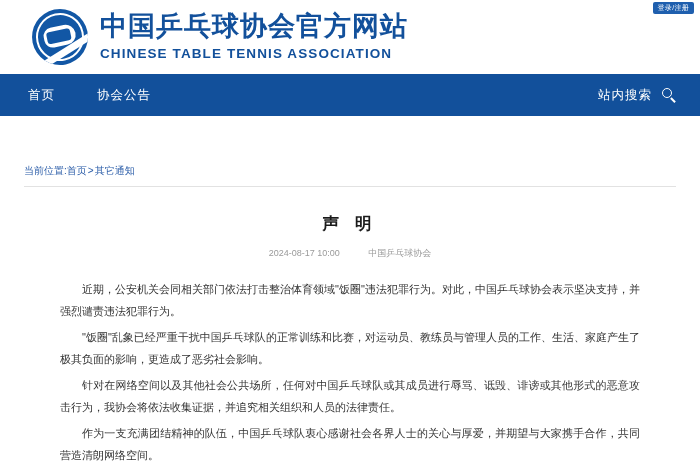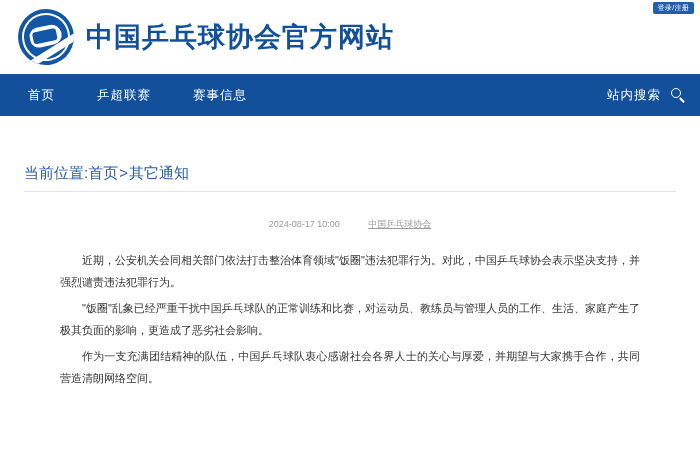--- a/index.html
+++ b/index.html
@@ -40,21 +40,21 @@
     line-height: 10px;
     padding: 1px 5px;
     border-radius: 2px;
     letter-spacing: 0.3px;
   }
 
   
   .header {
     position: relative;
     height: 74px;
-    padding-left: 18px;
+    padding-left: 32px;
     display: flex;
     align-items: center;
   }
   .logo-mark {
     width: 56px;
     height: 56px;
     border-radius: 50%;
     background: #1257a5;
     position: relative;
     flex: none;
@@ -128,21 +128,21 @@
     color: #fff;
     font-size: 12.5px;
     padding: 0 21px;
     letter-spacing: 1px;
     cursor: pointer;
     white-space: nowrap;
   }
   .nav-item.first { padding-left: 28px; }
   .nav-search {
     position: absolute;
-    right: 14px;
+    right: 23px;
     display: flex;
     align-items: center;
     color: #fff;
     font-size: 12.5px;
     letter-spacing: 1px;
   }
   .search-icon {
     display: inline-block;
     margin-left: 10px;
     width: 15px;
@@ -165,21 +165,21 @@
     transform: rotate(45deg);
     transform-origin: left center;
   }
 
   
   .breadcrumb-wrap {
     padding: 0 24px;
     margin-top: 48px;
   }
   .breadcrumb {
-    font-size: 15px;
+    font-size: 10px;
     color: #2a5ca8;
     padding-bottom: 8px;
     border-bottom: 1px solid #e2e2e2;
     width: 652px;
   }
   .breadcrumb a { color: #2a5ca8; text-decoration: none; }
   .breadcrumb .sep { color: #2a5ca8; margin: 0 1px; }
 
   
   .article {
@@ -193,21 +193,21 @@
     color: #1a1a1a;
     letter-spacing: 6px;
     font-family: "Liberation Serif", "DejaVu Serif", serif;
   }
   .art-meta {
     text-align: center;
     font-size: 9px;
     color: #9a9a9a;
     margin-top: 12px;
   }
-  .art-meta .src { margin-left: 26px; text-decoration: underline; }
+  .art-meta .src { margin-left: 26px; }
 
   .art-body {
     margin-top: 18px;
     font-size: 11px;
     line-height: 2.0;
     color: #333;
     text-align: justify;
   }
   .art-body p {
     margin: 0 0 4px 0;
@@ -224,49 +224,51 @@
   </div>
 
   <div class="header">
     <div class="logo-mark">
       <div class="ring"></div>
       <div class="paddle"></div>
       <div class="slash"></div>
     </div>
     <div class="title-block">
       <div class="title-cn">中国乒乓球协会官方网站</div>
+      <div class="title-en">CHINESE TABLE TENNIS ASSOCIATION</div>
     </div>
   </div>
 
   <div class="navbar">
     <div class="nav-item first">首页</div>
-    <div class="nav-item">乒超联赛</div>
-    <div class="nav-item">赛事信息</div>
+    <div class="nav-item">协会公告</div>
     <div class="nav-search">
       <span>站内搜索</span>
       <span class="search-icon">
         <span class="lens"></span>
         <span class="handle"></span>
       </span>
     </div>
   </div>
 
   <div class="breadcrumb-wrap">
     <div class="breadcrumb">
       <span>当前位置:</span><a href="#">首页</a><span class="sep">&gt;</span><a href="#">其它通知</a>
     </div>
   </div>
 
   <div class="article">
+    <div class="art-title">声 明</div>
     <div class="art-meta">
       <span>2024-08-17 10:00</span>
       <span class="src">中国乒乓球协会</span>
     </div>
     <div class="art-body">
       <p>近期，公安机关会同相关部门依法打击整治体育领域"饭圈"违法犯罪行为。对此，中国乒乓球协会表示坚决支持，并强烈谴责违法犯罪行为。</p>
       <p>"饭圈"乱象已经严重干扰中国乒乓球队的正常训练和比赛，对运动员、教练员与管理人员的工作、生活、家庭产生了极其负面的影响，更造成了恶劣社会影响。</p>
+      <p>针对在网络空间以及其他社会公共场所，任何对中国乒乓球队或其成员进行辱骂、诋毁、诽谤或其他形式的恶意攻击行为，我协会将依法收集证据，并追究相关组织和人员的法律责任。</p>
       <p>作为一支充满团结精神的队伍，中国乒乓球队衷心感谢社会各界人士的关心与厚爱，并期望与大家携手合作，共同营造清朗网络空间。</p>
 
     </div>
 
   </div>
 
 </div>
 
 </body></html>

